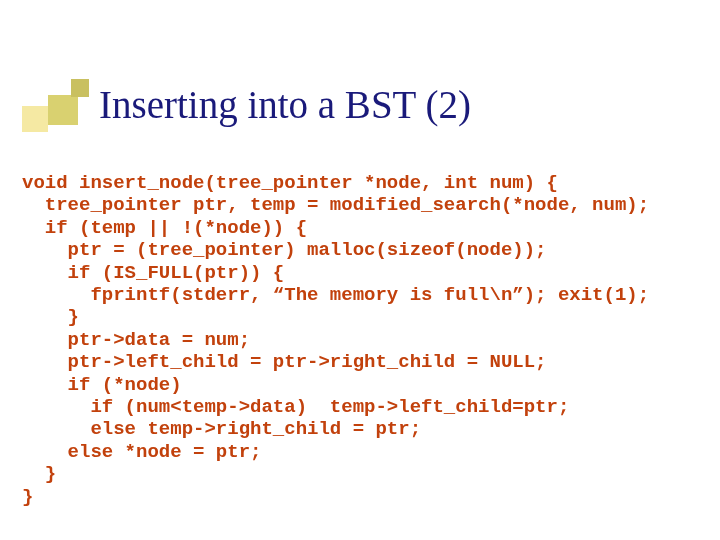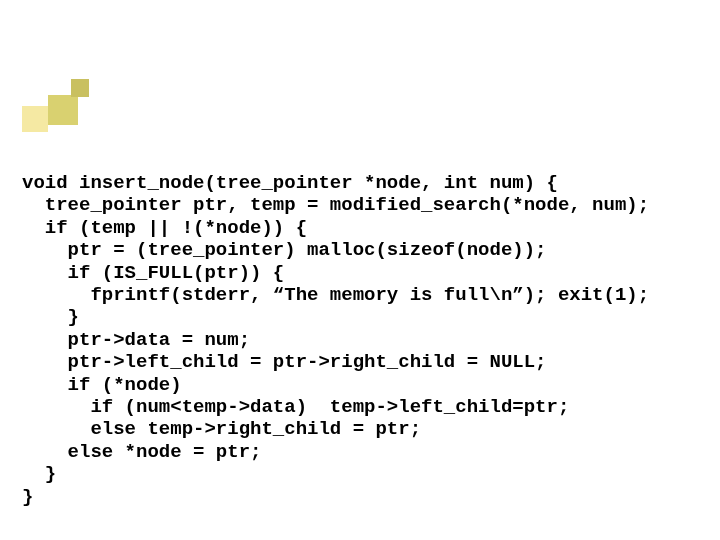--- a/index.html
+++ b/index.html
@@ -33,33 +33,34 @@
     letter-spacing: 0px;
     font-weight: normal;
   }
   .code-block {
     position: absolute;
     left: 22px;
     top: 172px;
     font-family: "Courier New", Courier, monospace;
     font-size: 19px;
     font-weight: bold;
-    color: #000000;
+    color: #c2410c;
     white-space: pre;
     line-height: 1.18;
     letter-spacing: 0px;
   }
 </style>
 </head>
 <body>
 
 <div class="slide">
   <div class="bullet-square sq1"></div>
   <div class="bullet-square sq2"></div>
   <div class="bullet-square sq3"></div>
+  <div class="title">Inserting into a BST (2)</div>
   <div class="code-block">void insert_node(tree_pointer *node, int num) {
   tree_pointer ptr, temp = modified_search(*node, num);
   if (temp || !(*node)) {
     ptr = (tree_pointer) malloc(sizeof(node));
     if (IS_FULL(ptr)) {
       fprintf(stderr, “The memory is full\n”); exit(1);
     }
     ptr-&gt;data = num;
     ptr-&gt;left_child = ptr-&gt;right_child = NULL;
     if (*node)

